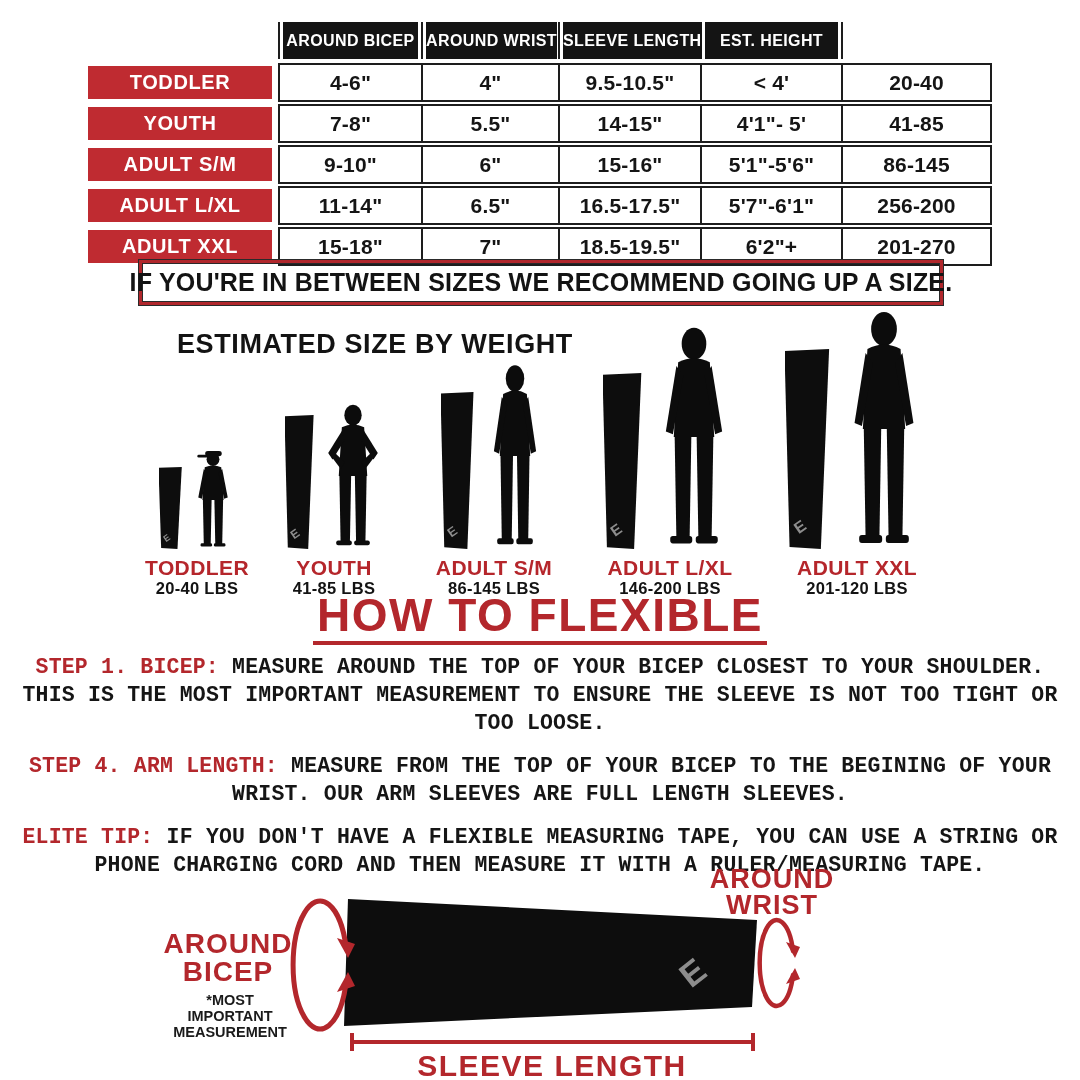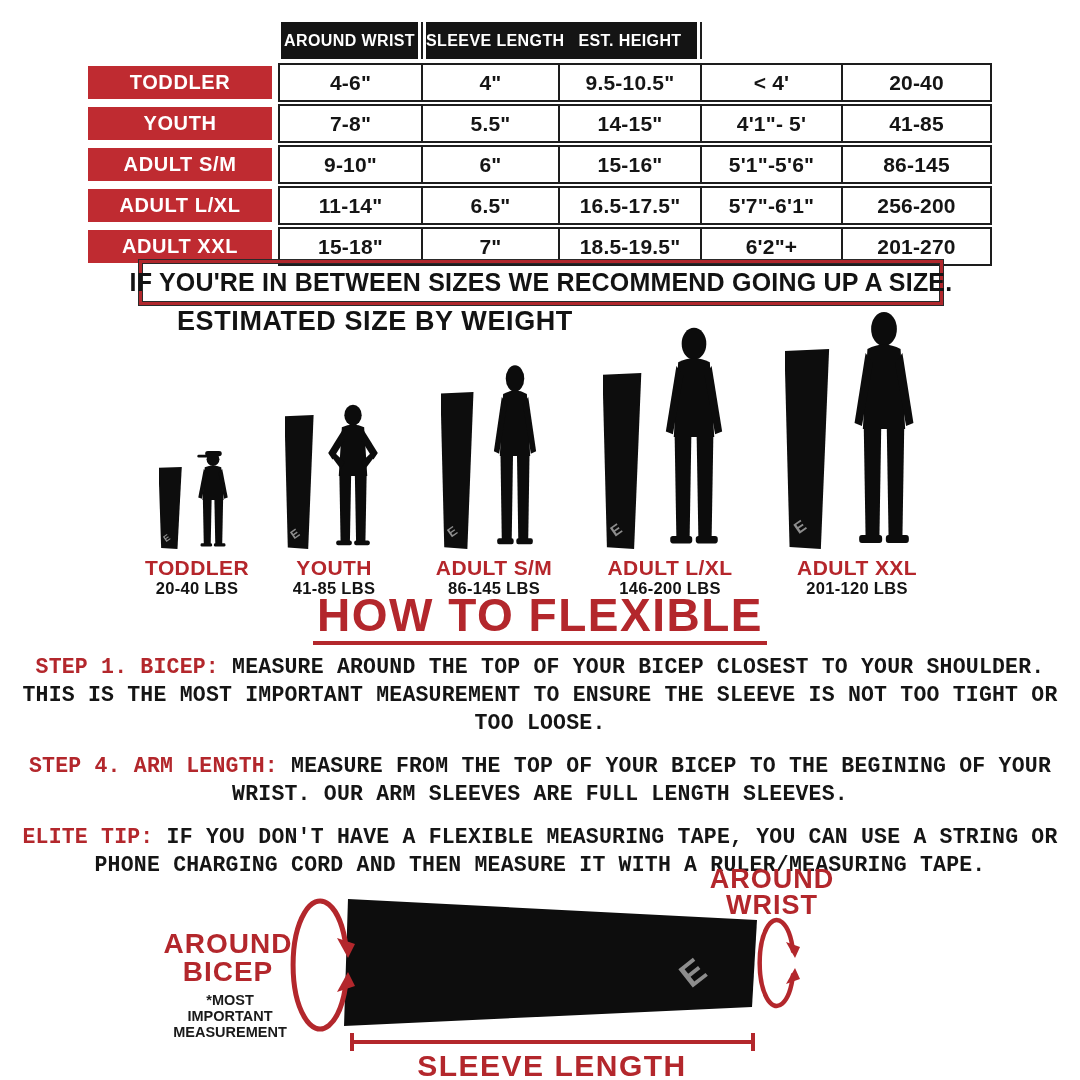--- a/index.html
+++ b/index.html
@@ -21,21 +21,21 @@
   .t-labelcell{display:flex;}
   .t-labelbox{flex:1;margin:3px 6px 3px 0;background:#bf2b31;color:#ffffff;display:flex;align-items:center;justify-content:center;
               font-size:20px;letter-spacing:.6px;white-space:nowrap;}
 
   
   .banner{position:absolute;left:139px;top:260px;width:804px;height:45px;box-sizing:border-box;
           border:3.5px solid #b0272c;box-shadow:0 0 0 1px #2a2a2a, inset 0 0 0 1px #2a2a2a;
           display:flex;align-items:center;justify-content:center;font-size:25px;letter-spacing:.2px;color:#131313;white-space:nowrap;}
 
   
-  .est-title{position:absolute;left:177px;top:306px;font-size:27px;letter-spacing:.6px;color:#131313;}
+  .est-title{position:absolute;left:177px;top:329px;font-size:27px;letter-spacing:.6px;color:#131313;}
   .groups{position:absolute;left:136px;top:306px;width:816px;height:292px;display:flex;justify-content:space-between;align-items:flex-end;}
   .group{display:flex;flex-direction:column;justify-content:flex-end;align-items:center;height:292px;}
   .figure-row{display:flex;align-items:flex-end;gap:7px;}
   .sleeve{position:relative;background:#0d0d0d;clip-path:polygon(0 1%,97% 0,79% 100%,11% 99%);}
   .sleeve .e{position:absolute;bottom:7%;left:22%;color:#8d8d8d;transform:rotate(-35deg);line-height:1;}
   .person{display:block;fill:#0c0c0c;}
   .g-label{margin-top:7px;font-size:21px;letter-spacing:.4px;color:#b5262b;line-height:1.1;text-align:center;}
   .g-weight{font-size:16.5px;letter-spacing:.3px;color:#131313;line-height:1.15;text-align:center;}
 
   
@@ -78,20 +78,23 @@
         <path d="M53,118 L72,118 L70,230 L55,230 Z"></path>
         <rect x="23" y="226" width="25" height="8" rx="3"></rect>
         <rect x="52" y="226" width="25" height="8" rx="3"></rect>
       </symbol>
     </defs>
   </svg>
 
   <div class="sizing-table">
     <div class="t-row t-head-row">
       <div class="t-corner"></div>
+      <div class="t-headcell c1">
+          <div class="t-headbox">AROUND BICEP</div>
+        </div>
       <div class="t-headcell">
           <div class="t-headbox">AROUND WRIST</div>
         </div>
       <div class="t-headcell">
           <div class="t-headbox">SLEEVE LENGTH</div>
         </div>
       <div class="t-headcell">
           <div class="t-headbox">EST. HEIGHT</div>
         </div>
     </div>

